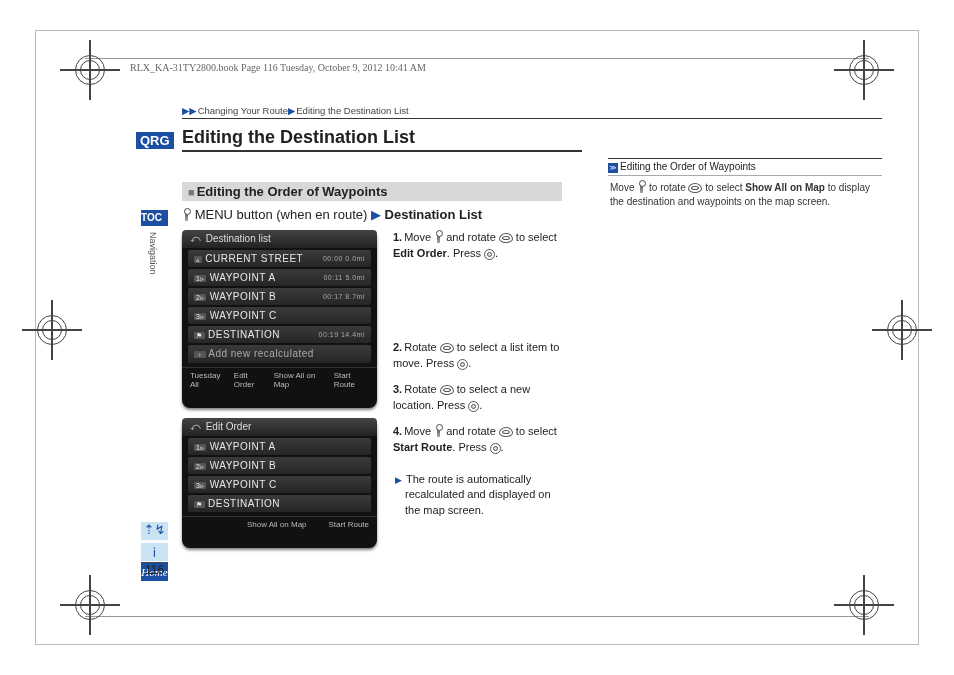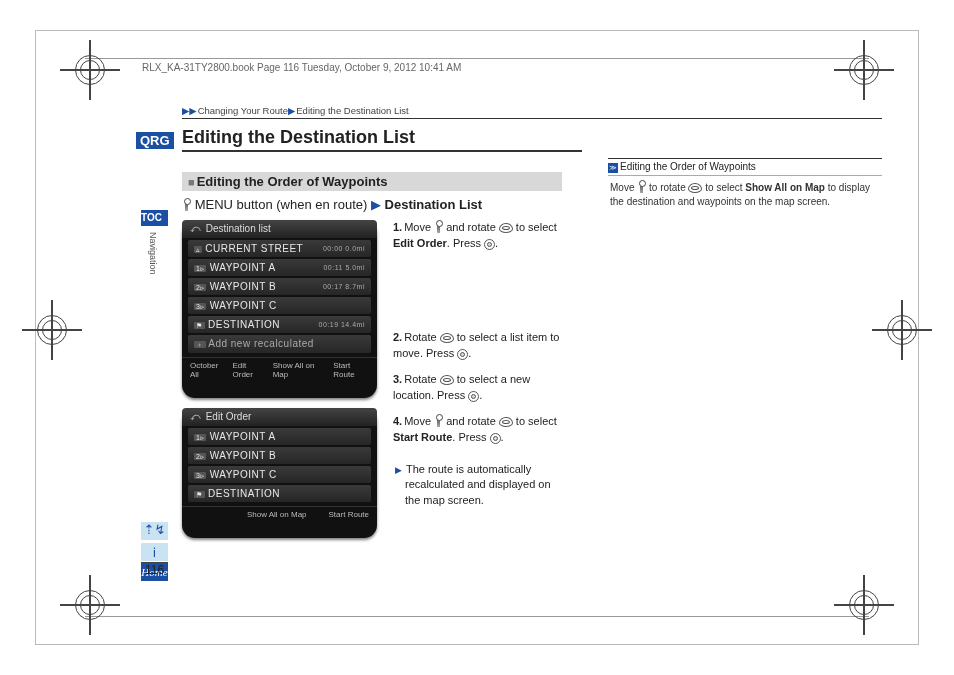--- a/index.html
+++ b/index.html
@@ -31,22 +31,22 @@
     top: 58px; left: 85px; right: 85px;
     height: 1px; background: #999;
   }
   .bot-line {
     position: absolute;
     bottom: 58px; left: 85px; right: 85px;
     height: 1px; background: #999;
   }
 
   .book-header {
-    position: absolute; top: 62px; left: 142px;
-    font-family: Liberation Sans, sans-serif; font-size: 10px; color: #666;
+    position: absolute; top: 62px; left: 130px;
+    font-family: Liberation Serif, serif; font-size: 10px; color: #666;
   }
 
   
   .content {
     position: absolute;
     top: 105px;
     left: 182px;
     width: 700px;
   }
   .breadcrumb {
@@ -61,21 +61,21 @@
     background:#1a4fa3; color:#fff; font-size:13px; font-weight:bold;
     padding:1px 4px;
   }
   h1.title {
     font-size: 18px; font-weight: 700; margin:2px 0 6px 0;
     border-bottom: 2px solid #333; padding-bottom: 2px;
     width: 400px;
   }
   h2.section {
     background:#d8d8d8; font-size:13px; font-weight:600;
-    padding:2px 6px; width:380px; margin-top:14px;
+    padding:2px 6px; width:380px; margin-top:24px;
   }
   h2.section .sq { color:#777; font-size:11px; margin-right:2px; }
   .menupath {
     font-size:13px; margin:6px 0 8px 0;
   }
   .menupath .dest { font-weight:700; }
   .play-tri { color:#1a4fa3; }
 
   
   .toc-box   { position:absolute; top:210px; left:141px; width:27px; height:16px; background:#1a4fa3; color:#fff; font-size:10px; font-weight:700; line-height:16px; }
@@ -84,21 +84,21 @@
   .si-voice  { top:522px; background:#cae3f3; color:#1a4fa3; }
   .si-info   { top:543px; background:#cae3f3; color:#1a4fa3;}
   .si-home   { top:563px; background:#1a4fa3; color:#fff; font-family:cursive; font-size:11px; font-style:italic; line-height:18px; }
   .page-num  { position:absolute; top:562px; left:141px; width:27px; text-align:center; font-size:12px; border-top:1px solid #444; }
 
   
   .body-cols { display:flex; gap: 20px; }
   .left-col  { width: 385px; }
 
   .device {
-    width:195px; background:#111; border-radius:13px; color:#ccc;
+    width:195px; background:#111; border-radius:8px; color:#ccc;
     font-family: Arial, sans-serif; padding:0 0 16px 0; margin-bottom:10px;
     box-shadow:0 2px 3px rgba(0,0,0,.5);
   }
   .dev-head { background:linear-gradient(#444,#222); font-size:10px; padding:3px 8px; border-radius:4px 4px 0 0; color:#ddd;}
   .dev-head .back { display:inline-block; margin-right:5px; opacity:.8; }
   .dev-row { display:flex; align-items:center; justify-content:space-between;
     background:linear-gradient(#3a3a3a,#262626); margin:2px 6px; padding:3px 6px;
     border-radius:2px; font-size:10px; color:#e8e8e8; letter-spacing:.5px;}
   .dev-row .tag { font-size:7px; background:#555; padding:0 2px; border-radius:1px;}
   .dev-row .dist { font-size:7px; color:#aaa; }
@@ -224,21 +224,21 @@
                 <span class="dist"></span>
               </div>
             <div class="dev-row">
                 <span><span class="tag">⚑</span> <span>DESTINATION</span></span>
                 <span class="dist">00:19  14.4mi</span>
               </div>
             <div class="dev-row add">
                 <span><span class="tag">＋</span> <span>Add new recalculated</span></span>
               </div>
             <div class="dev-foot">
-              <span>October All</span>
+              <span>Tuesday All</span>
               <span>Edit Order</span>
               <span>Show All on Map</span>
               <span>Start Route</span>
             </div>
           </div>
 
           <div class="device dev2">
             <div class="dev-head"><span class="back">⤺</span><span>Edit Order</span></div>
             <div class="dev-row">
                 <span><span class="tag">1▹</span> <span>WAYPOINT A</span></span>

